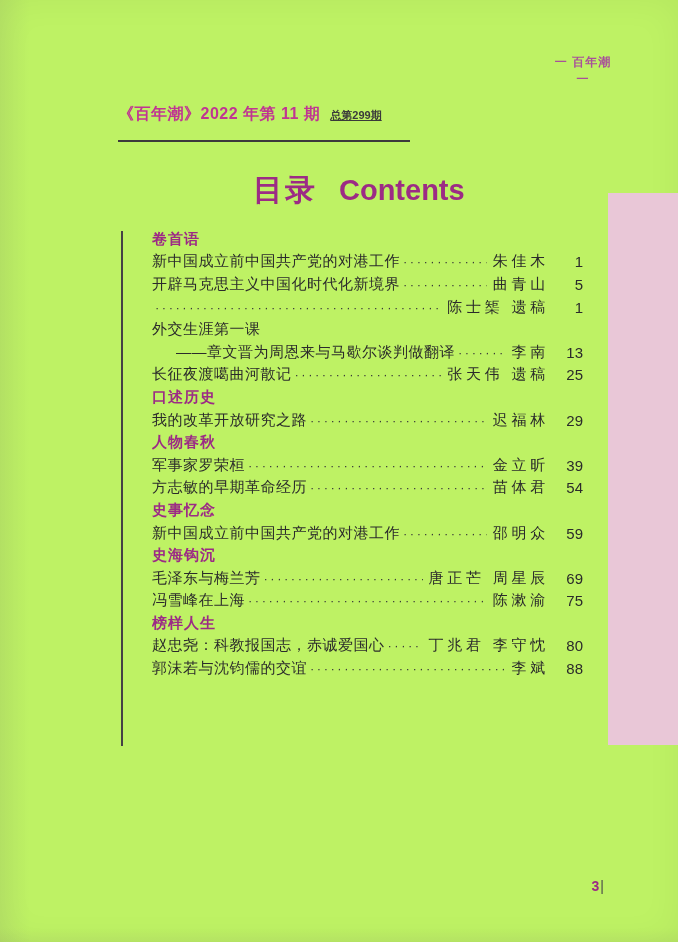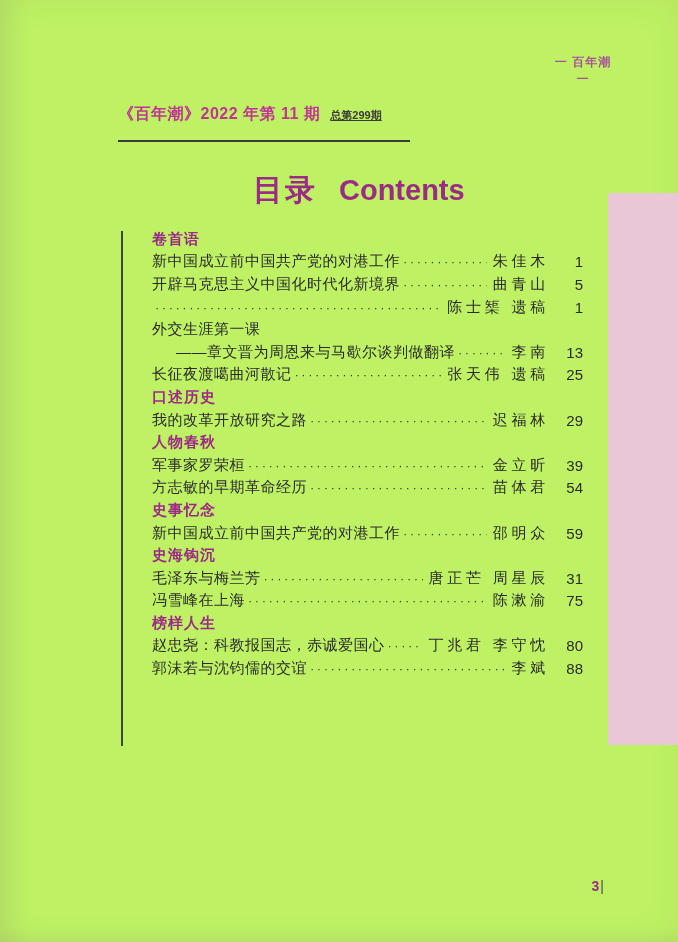--- a/index.html
+++ b/index.html
@@ -130,21 +130,21 @@
         <span class="authors">邵明众</span>
         <span class="pagenum">59</span>
       </div>
       <div class="toc-row section">
         <span class="section-label">史海钩沉</span>
       </div>
       <div class="toc-row entry">
         <span class="entry-title">毛泽东与梅兰芳</span>
         <span class="leader">··························································································</span>
         <span class="authors">唐正芒 周星辰</span>
-        <span class="pagenum">31</span>
+        <span class="pagenum">69</span>
       </div>
       <div class="toc-row entry">
         <span class="entry-title">冯雪峰在上海</span>
         <span class="leader">··························································································</span>
         <span class="authors">陈漱渝</span>
         <span class="pagenum">75</span>
       </div>
       <div class="toc-row section">
         <span class="section-label">榜样人生</span>
       </div>

